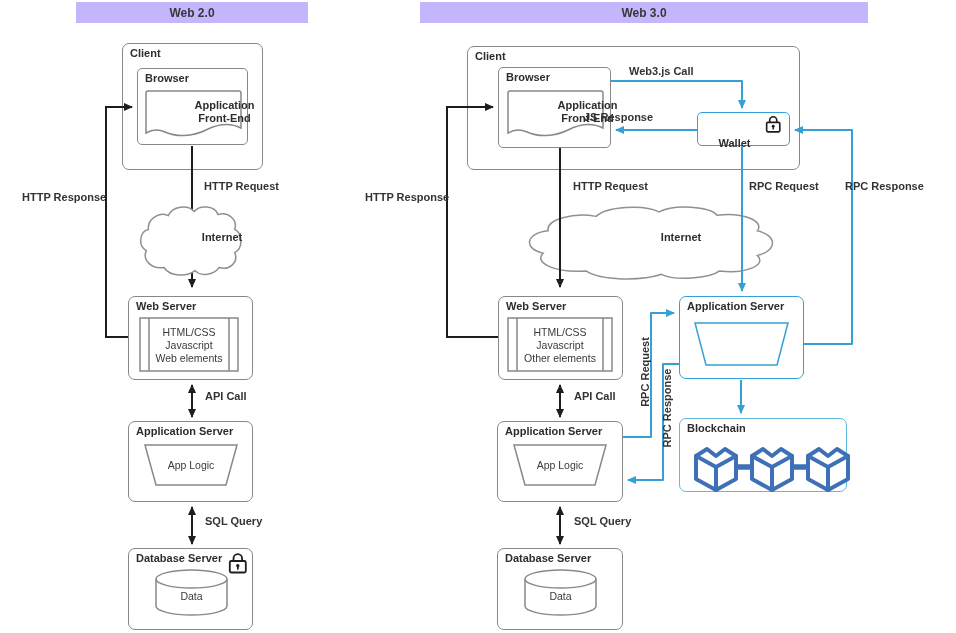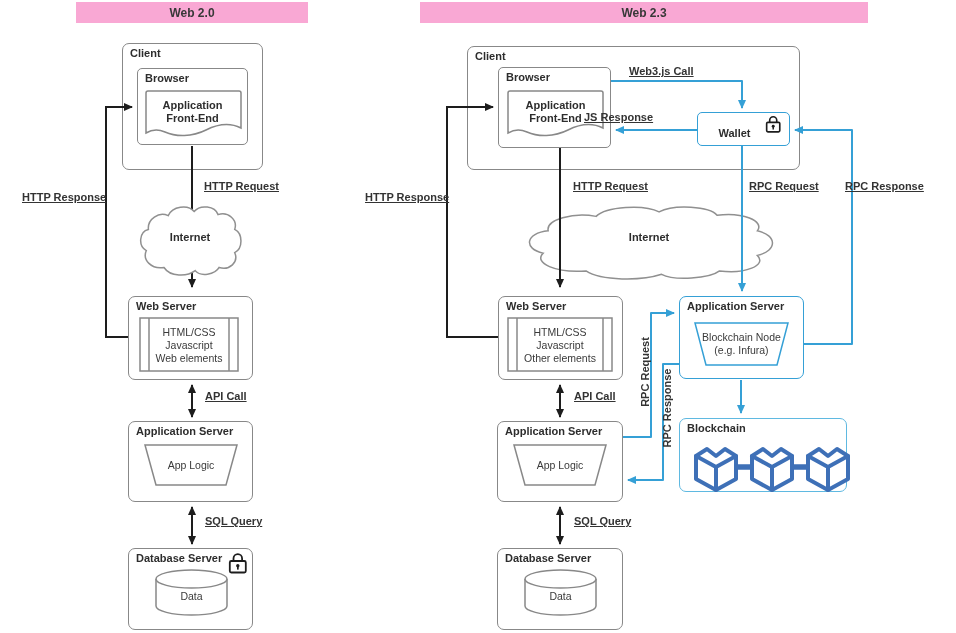--- a/index.html
+++ b/index.html
@@ -1,43 +1,43 @@
 <!DOCTYPE html>
 <html><head>
 <meta charset="utf-8">
 <style>
   html,body{margin:0;padding:0;background:#fff;}
   #canvas{position:relative;width:956px;height:633px;background:#fff;overflow:hidden;
           font-family:"Liberation Sans","DejaVu Sans",sans-serif;color:#2d2d2d;}
-  .hdr{position:absolute;top:2px;height:21px;background:#f9a8d4;display:flex;align-items:center;justify-content:center;
+  .hdr{position:absolute;top:2px;height:21px;background:#c4b5fd;display:flex;align-items:center;justify-content:center;
        font-size:12px;font-weight:bold;color:#383838;}
   .box{position:absolute;background:#fff;border:1.6px solid #888;border-radius:7px;box-sizing:border-box;}
   .box.blue{border-color:#35a0d6;}
   .box.lightblue{border-color:#5fb9e1;}
   .box-title{position:absolute;top:3px;left:7px;font-size:11px;font-weight:bold;white-space:nowrap;color:#2d2d2d;}
-  .lbl{position:absolute;font-size:11px;font-weight:bold;color:#333;white-space:nowrap;line-height:13px;text-decoration:underline;}
+  .lbl{position:absolute;font-size:11px;font-weight:bold;color:#333;white-space:nowrap;line-height:13px;}
   .vlbl{position:absolute;font-size:11px;font-weight:bold;color:#333;white-space:nowrap;text-align:center;
         transform:rotate(-90deg);transform-origin:center;line-height:14px;}
   .ctext{position:absolute;display:flex;align-items:center;justify-content:center;text-align:center;
          font-size:10.5px;color:#3a3a3a;white-space:pre-line;line-height:13px;}
-  .ctext.bold{font-weight:bold;font-size:11px;color:#2d2d2d;}
+  .ctext.bold{font-weight:bold;font-size:11px;color:#2d2d2d;margin-left:32px;}
   svg.layer{position:absolute;left:0;top:0;width:956px;height:633px;pointer-events:none;}
   .wallet-text{position:absolute;display:flex;align-items:center;justify-content:center;
          font-size:11px;font-weight:bold;color:#2d2d2d;}
 </style>
 </head>
 <body>
 
 <div id="canvas">
 
   <div class="hdr" style="left:76px;width:232px;">
     <span>Web 2.0</span>
   </div>
   <div class="hdr" style="left:420px;width:448px;">
-    <span>Web 2.3</span>
+    <span>Web 3.0</span>
   </div>
 
   <div class="box" style="left:122px;top:43px;width:141px;height:127px;">
     <div class="box-title">Client</div>
   </div>
   <div class="box" style="left:137px;top:68px;width:111px;height:77px;border-radius:5px;">
     <div class="box-title">Browser</div>
   </div>
   <div class="box" style="left:128px;top:296px;width:125px;height:84px;">
     <div class="box-title">Web Server</div>
@@ -49,21 +49,21 @@
     <div class="box-title">Database Server</div>
   </div>
 
   <div class="box" style="left:467px;top:46px;width:333px;height:124px;">
     <div class="box-title">Client</div>
   </div>
   <div class="box" style="left:498px;top:67px;width:113px;height:81px;border-radius:5px;">
     <div class="box-title">Browser</div>
   </div>
   <div class="box blue" style="left:697px;top:112px;width:93px;height:34px;border-radius:5px;"></div>
-  <div class="wallet-text" style="left:697px;top:116px;width:75px;height:34px;">Wallet</div>
+  <div class="wallet-text" style="left:697px;top:126px;width:75px;height:34px;">Wallet</div>
 
   <div class="box" style="left:498px;top:296px;width:125px;height:84px;">
     <div class="box-title">Web Server</div>
   </div>
   <div class="box" style="left:497px;top:421px;width:126px;height:81px;">
     <div class="box-title">Application Server</div>
   </div>
   <div class="box" style="left:497px;top:548px;width:126px;height:82px;">
     <div class="box-title">Database Server</div>
   </div>
@@ -183,22 +183,20 @@
   <div class="ctext" style="left:140px;top:320px;width:98px;height:50px;">HTML/CSS
 Javascript
 Web elements</div>
   <div class="ctext" style="left:508px;top:320px;width:104px;height:50px;">HTML/CSS
 Javascript
 Other elements</div>
   <div class="ctext" style="left:145px;top:447px;width:92px;height:36px;">App Logic</div>
   <div class="ctext" style="left:514px;top:447px;width:92px;height:36px;">App Logic</div>
   <div class="ctext" style="left:156px;top:582px;width:71px;height:28px;">Data</div>
   <div class="ctext" style="left:525px;top:582px;width:71px;height:28px;">Data</div>
-  <div class="ctext" style="left:695px;top:325px;width:93px;height:38px;font-size:10.5px;">Blockchain Node
-(e.g. Infura)</div>
 
   <div class="lbl" style="left:204px;top:180px;">HTTP Request</div>
   <div class="lbl" style="left:22px;top:191px;">HTTP Response</div>
   <div class="lbl" style="left:205px;top:390px;">API Call</div>
   <div class="lbl" style="left:205px;top:515px;">SQL Query</div>
 
   <div class="lbl" style="left:573px;top:180px;">HTTP Request</div>
   <div class="lbl" style="left:365px;top:191px;">HTTP Response</div>
   <div class="lbl" style="left:629px;top:65px;">Web3.js Call</div>
   <div class="lbl" style="left:584px;top:111px;">JS Response</div>

